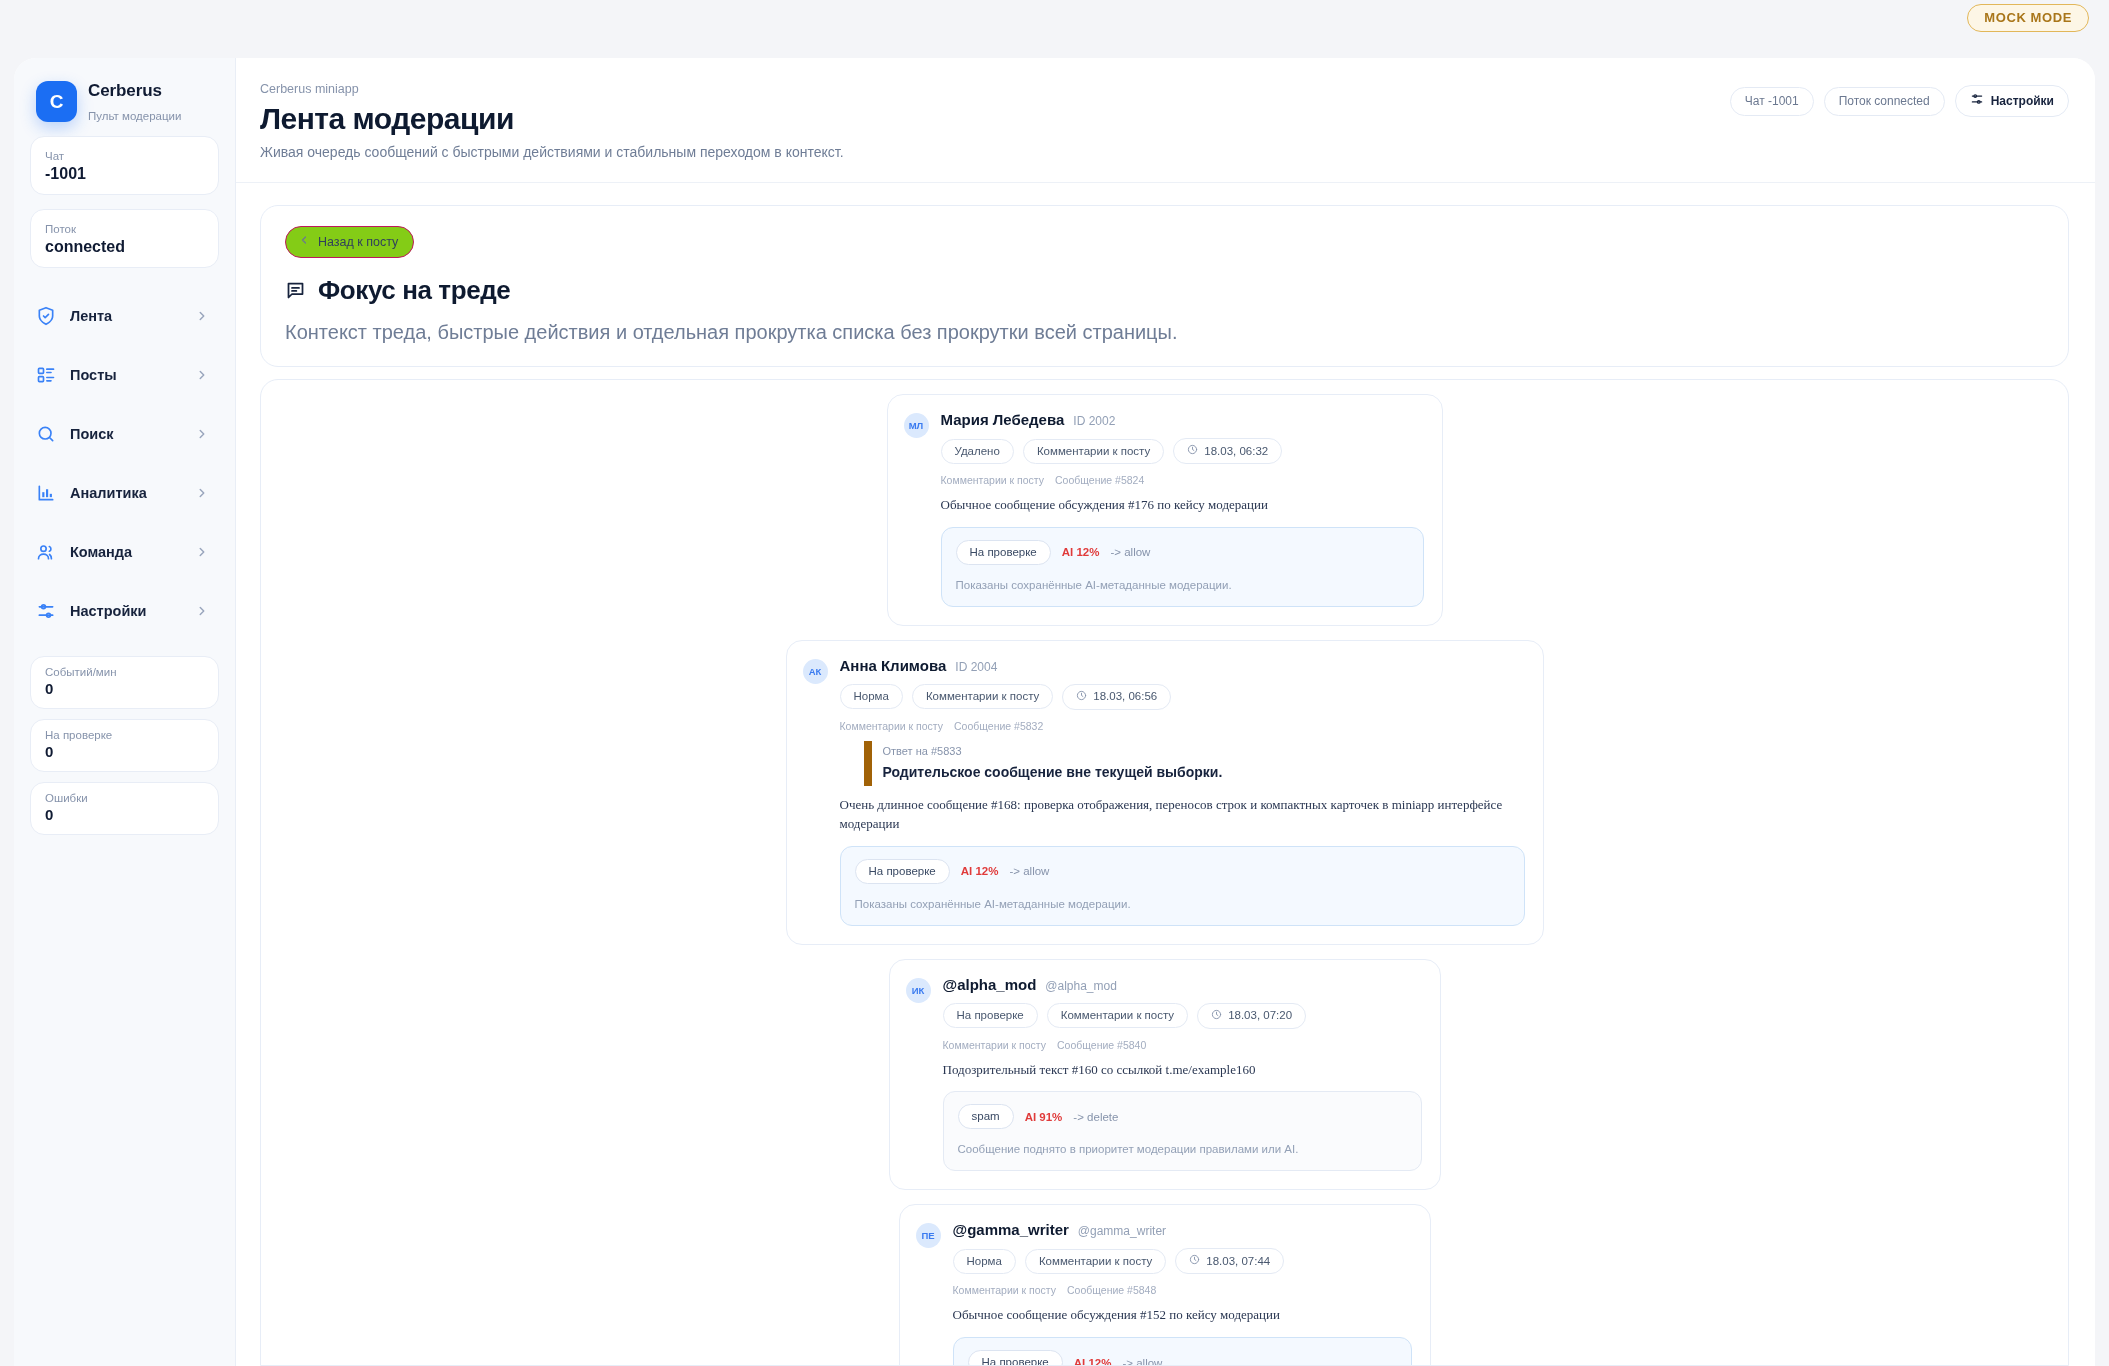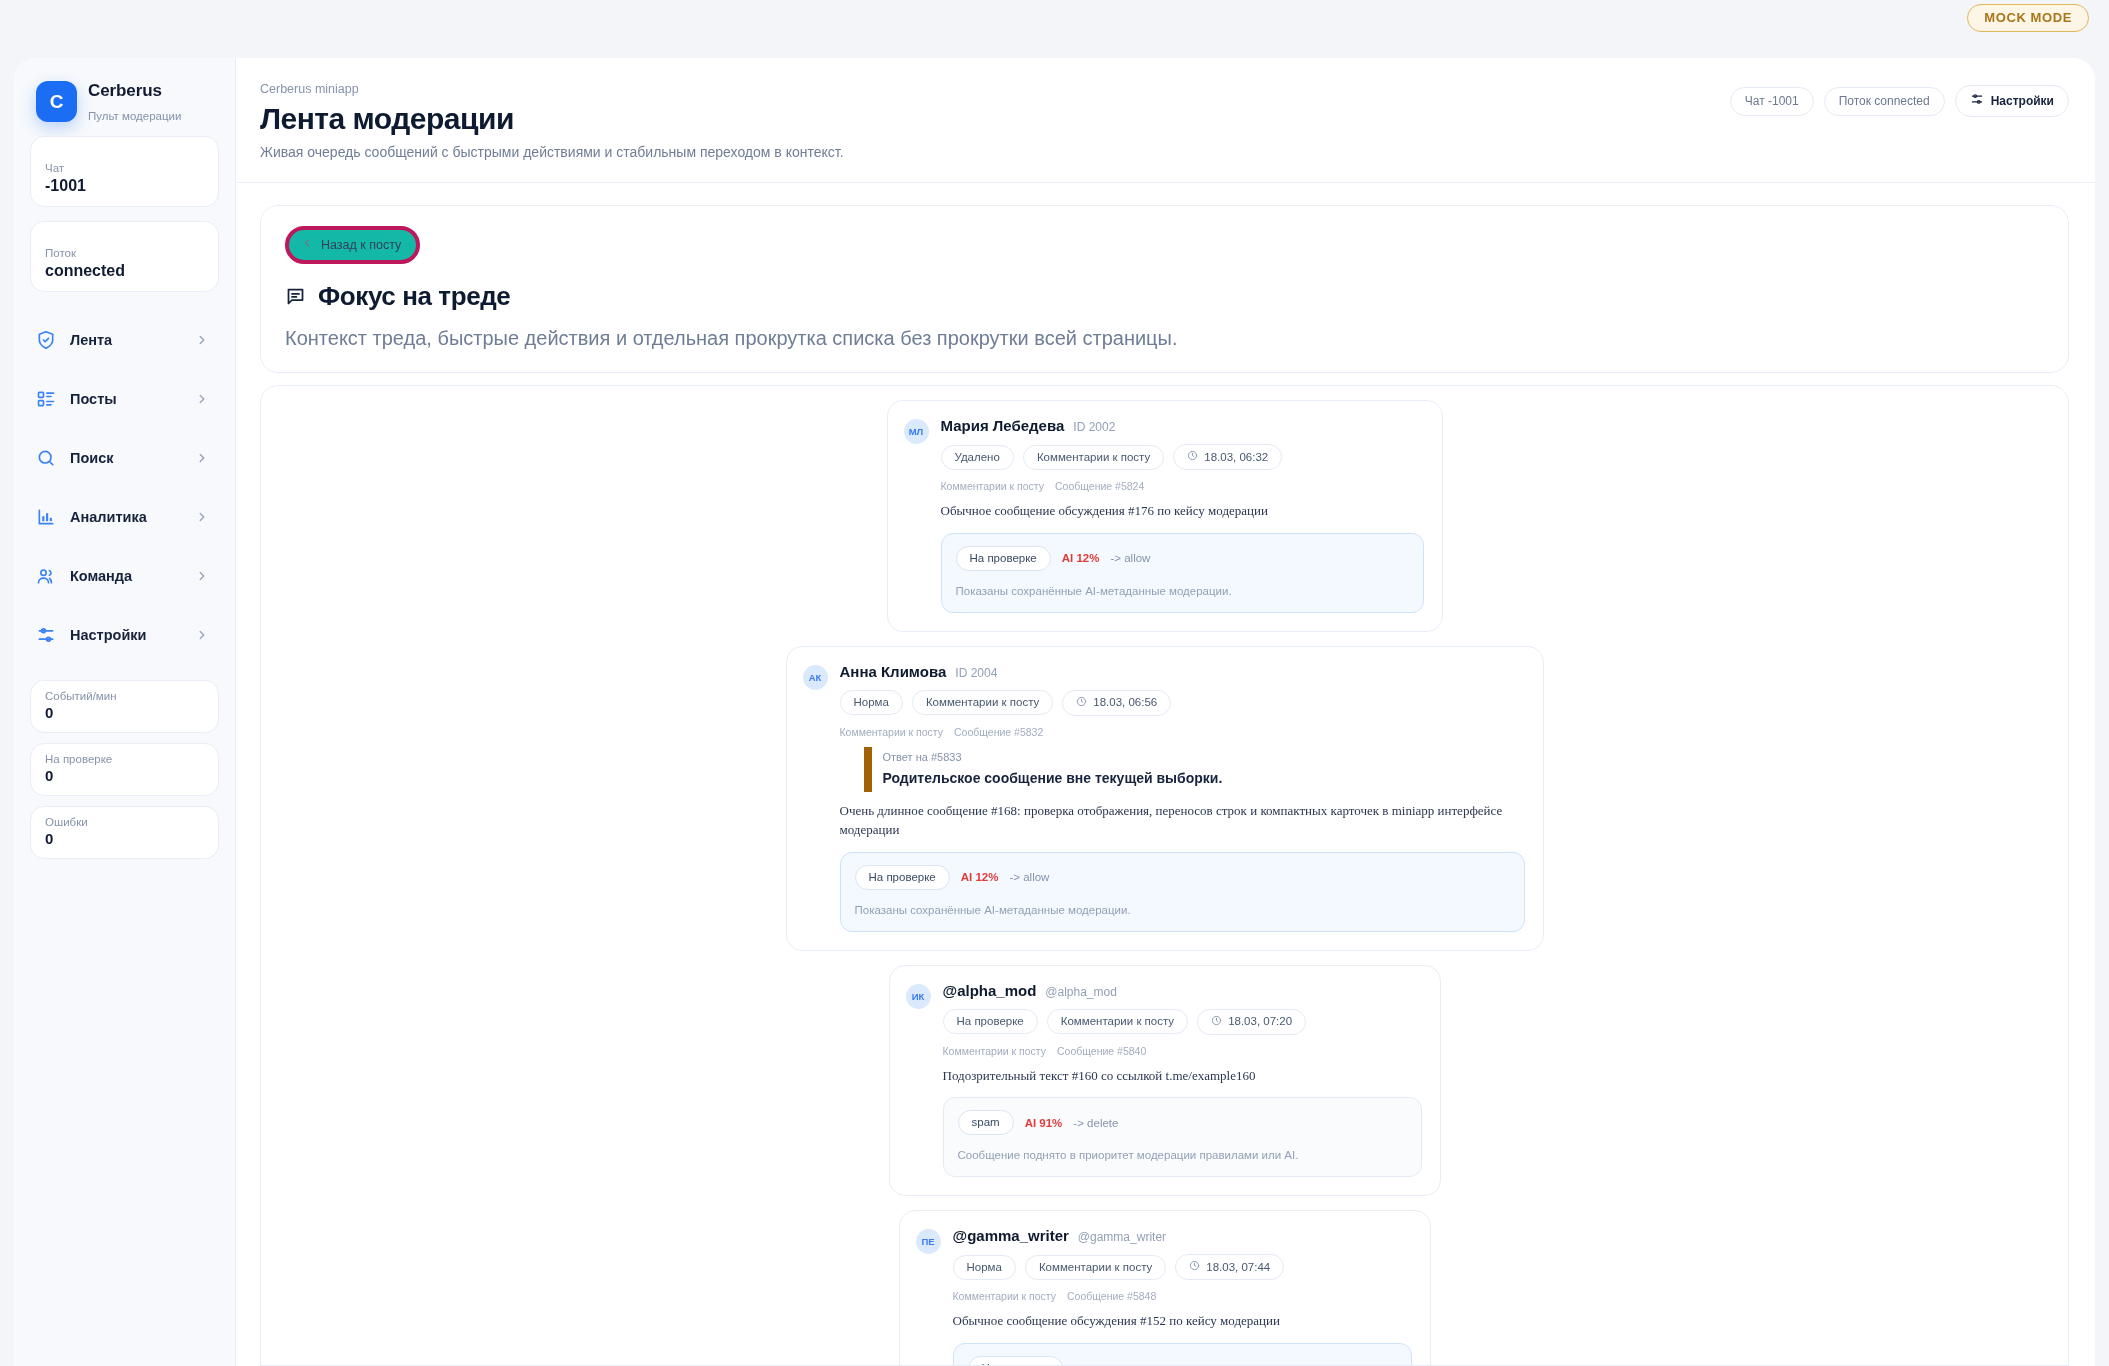--- a/index.html
+++ b/index.html
@@ -57,21 +57,21 @@
   }
   .brand-text { display: flex; flex-direction: column; gap: 9px; }
   .brand-name { font-size: 17px; font-weight: bold; color: #101b33; letter-spacing: -.1px; }
   .brand-sub { font-size: 11.5px; color: #8693ab; }
 
   .side-field {
     margin-top: 14px;
     background: #fff;
     border: 1px solid #e8edf6;
     border-radius: 14px;
-    padding: 25px 14px 11px;
+    padding: 13px 14px 11px;
   }
   .side-field .lbl { font-size: 11.5px; color: #8693ab; margin-bottom: 3px; }
   .side-field .val { font-size: 16px; font-weight: bold; color: #101b33; }
 
   .nav { margin-top: 26px; display: flex; flex-direction: column; }
   .nav-item {
     display: flex; align-items: center; gap: 14px;
     padding: 12px 10px 12px 6px;
     margin-bottom: 15px;
     border-radius: 12px;
@@ -115,21 +115,21 @@
 
   
   .content { flex: 1; padding: 22px 26px 0 24px; display: flex; flex-direction: column; min-height: 0; }
 
   .focus-card {
     border: 1px solid #e7edf7; border-radius: 18px;
     background: #fff; padding: 20px 24px 22px;
   }
   .back-btn {
     display: inline-flex; align-items: center; gap: 8px;
-    border: 4px solid #be185d; background: #14b8a6;
+    border: 1px solid #be185d; background: #84cc16;
     border-radius: 999px; padding: 7px 15px 8px 12px;
     font-size: 12.5px; color: #31405c; cursor: pointer;
   }
   .back-btn svg { width: 12px; height: 12px; color: #6b7890; }
   .focus-title { margin-top: 17px; display: flex; align-items: center; gap: 12px; }
   .focus-title .tico { color: #17233d; display: flex; }
   .focus-title .tico svg { width: 21px; height: 21px; }
   .focus-title h2 { font-size: 26px; font-weight: bold; color: #0e1a30; letter-spacing: -.4px; }
   .focus-sub { margin-top: 15px; font-size: 20px; color: #6f7d96; }
 

